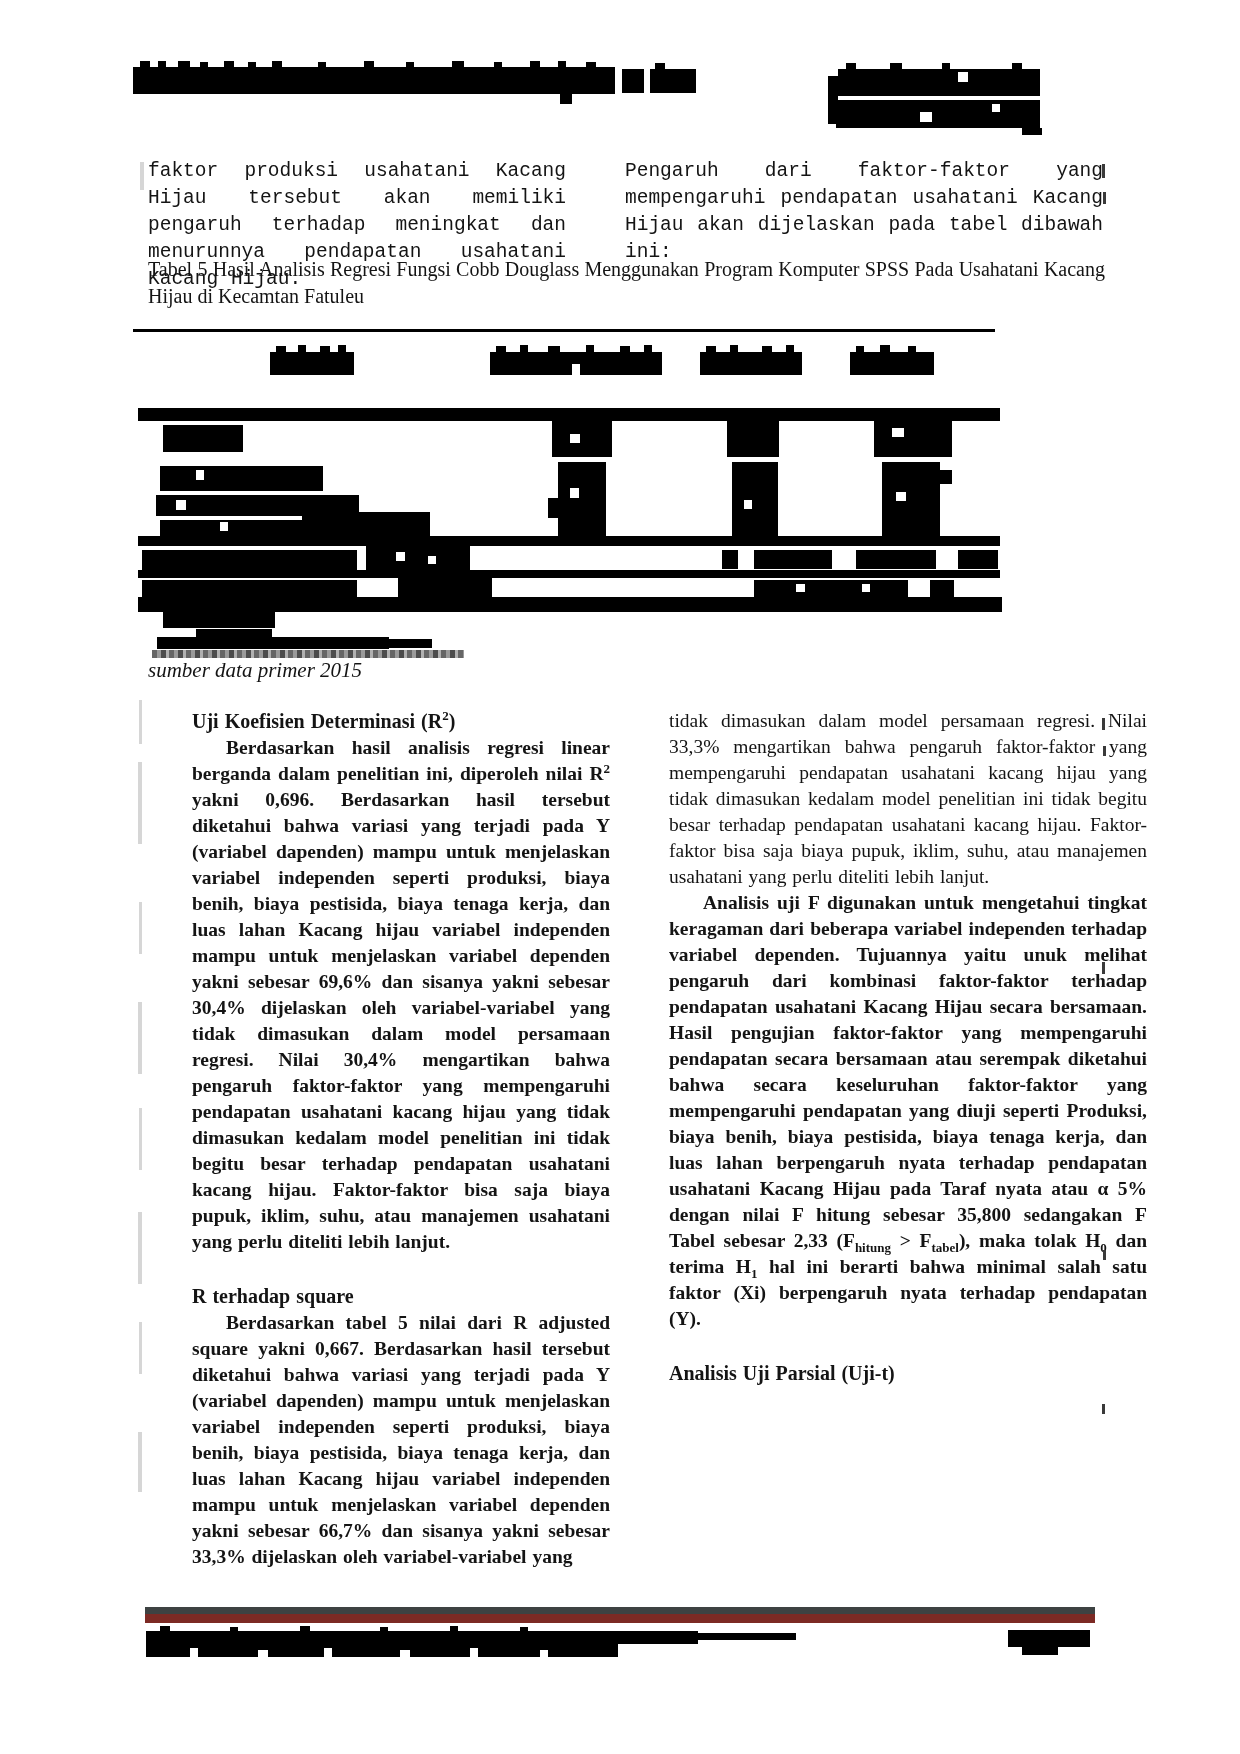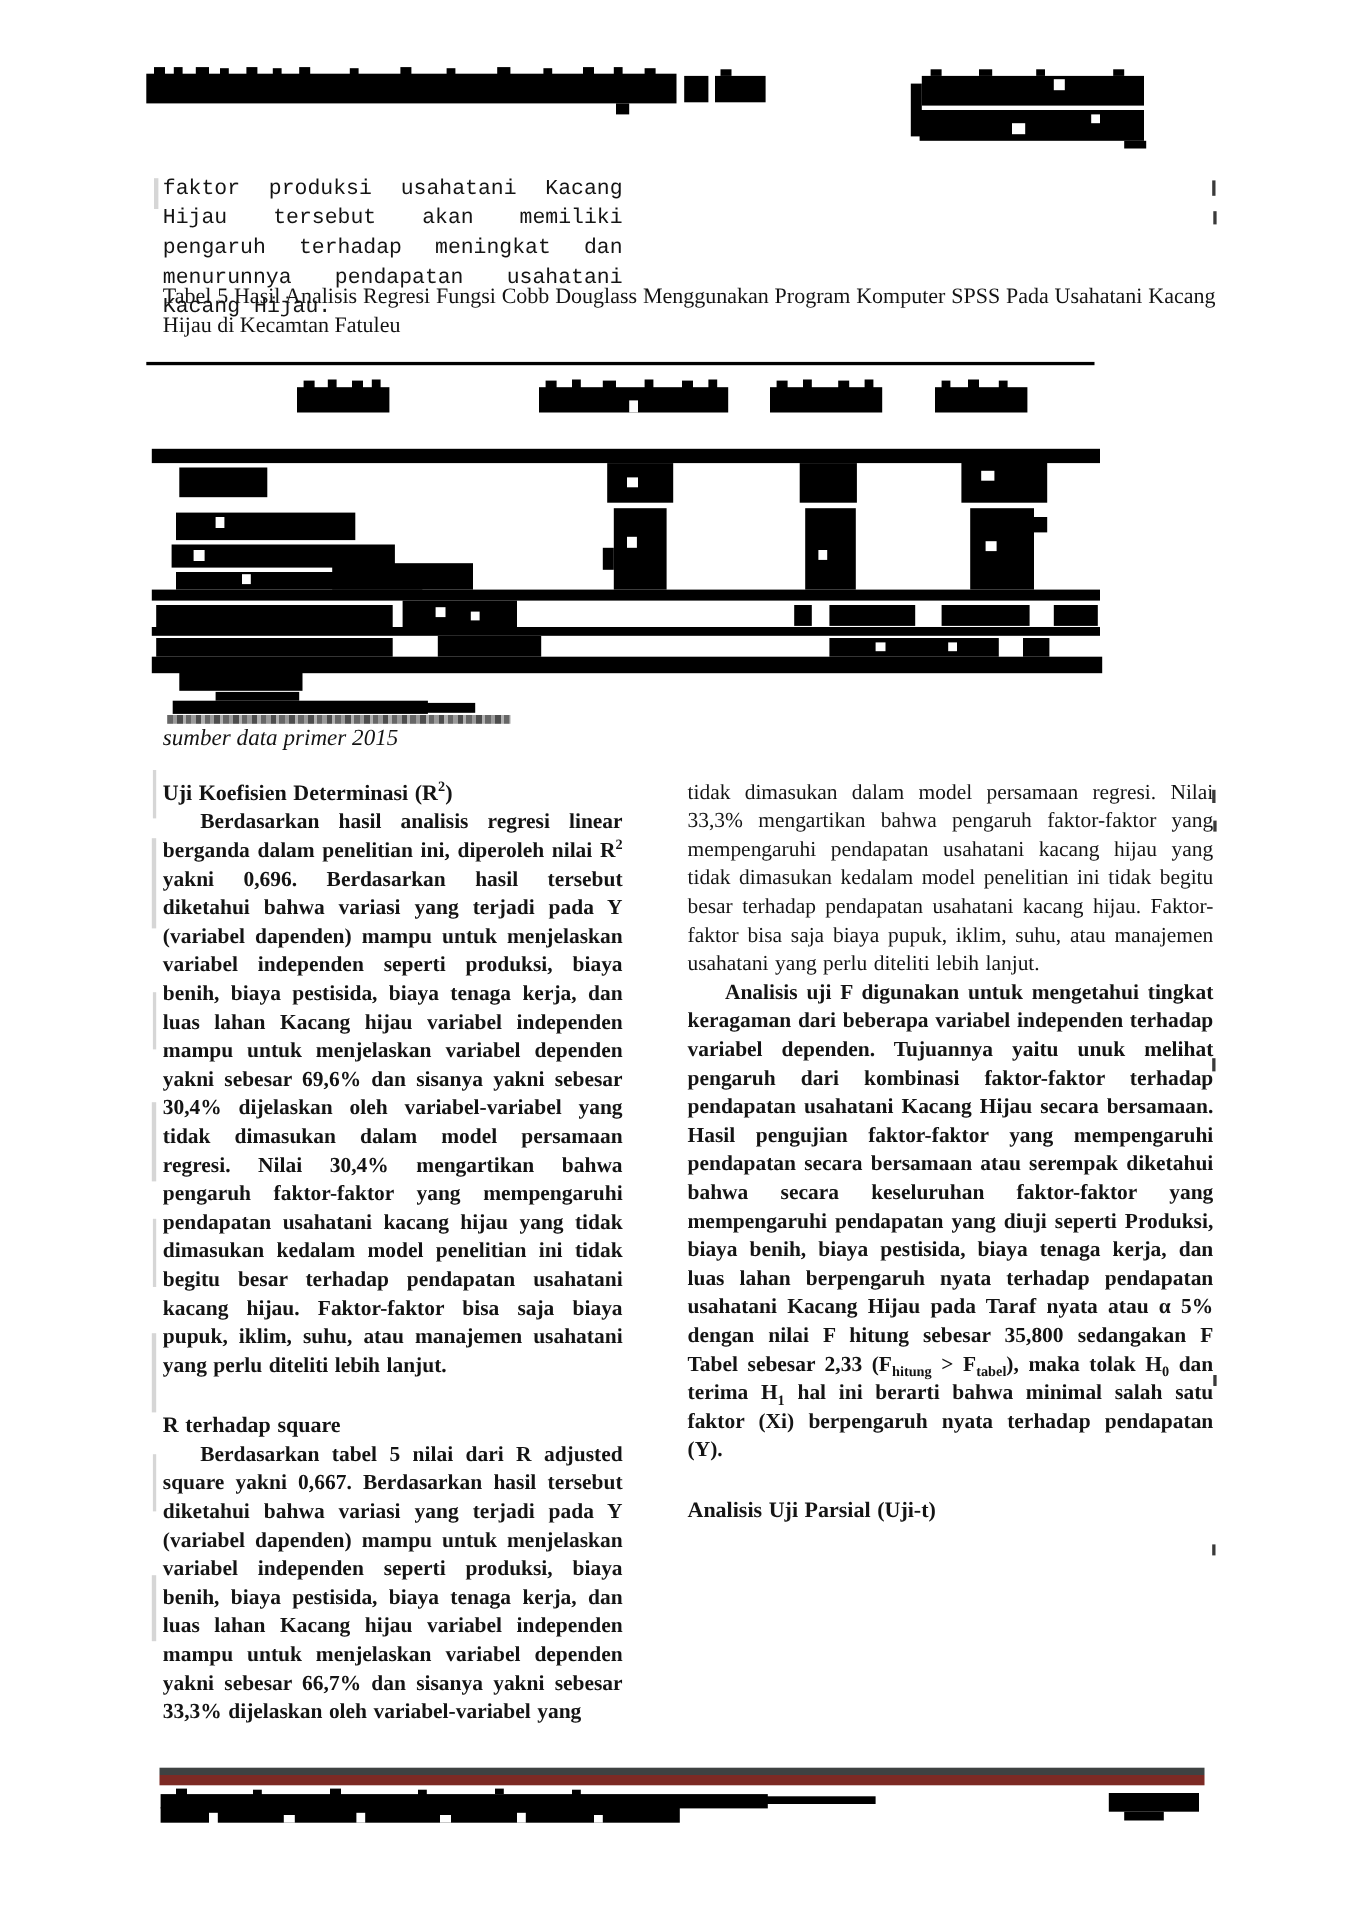--- a/index.html
+++ b/index.html
@@ -11,21 +11,21 @@
   .rb{position:absolute;background:#000;z-index:1;}
   .rw{position:absolute;background:#fff;z-index:2;}
   .ra{position:absolute;background:#d6d6d6;z-index:1;}
   .rd{position:absolute;background:#3a3a3a;z-index:1;}
   .rg{position:absolute;z-index:1;
       background:repeating-linear-gradient(90deg,#666 0 5px,#9a9a9a 5px 9px,#4c4c4c 9px 14px,#b0b0b0 14px 17px);}
   .txt{position:absolute;font-size:19.5px;line-height:26px;text-align:justify;word-spacing:1px;}
   .intro{top:158px;line-height:27px;font-family:Liberation Mono, monospace;}
   .title{position:absolute;left:148px;top:256px;width:957px;font-size:20px;line-height:27px;text-align:justify;}
   .caption{position:absolute;left:148px;top:658px;font-style:italic;font-size:21px;}
-  .col{position:absolute;top:708px;font-size:19.5px;line-height:26px;text-align:justify;word-spacing:1px;}
+  .col{position:absolute;top:708px;font-size:19.5px;line-height:26px;text-align:justify;word-spacing:1px;margin-left:44px;}
   .col-left{left:148px;width:418px;}
   .col-right{left:625px;width:478px;}
   h3{font-size:20px;font-weight:bold;margin:0 0 1px 0;line-height:26px;}
   .gap{margin-top:28px;}
   p{margin:0;}
   .ind{text-indent:34px;font-weight:bold;}
   sup{font-size:13px;line-height:0;}
   sub{font-size:13px;line-height:0;}
   .item{font-weight:bold;}
   .footer-bar{
@@ -168,20 +168,21 @@
       <div class="rd" style="left: 1102px; top: 718px; width: 3px; height: 12px;"></div>
       <div class="rd" style="left: 1103px; top: 746px; width: 3px; height: 10px;"></div>
       <div class="rd" style="left: 1102px; top: 962px; width: 3px; height: 12px;"></div>
       <div class="rd" style="left: 1103px; top: 1250px; width: 3px; height: 10px;"></div>
       <div class="rd" style="left: 1102px; top: 1404px; width: 3px; height: 10px;"></div>
     </div>
 
   <div class="footer-bar"></div>
 
   <p class="txt intro" style="left:148px;width:418px;">faktor produksi usahatani Kacang Hijau tersebut akan memiliki pengaruh terhadap meningkat dan menurunnya pendapatan usahatani Kacang Hijau.</p>
+  <p class="txt intro" style="left:625px;width:478px;">Pengaruh dari faktor-faktor yang mempengaruhi pendapatan usahatani Kacang Hijau akan dijelaskan pada tabel dibawah ini:</p>
 
   <p class="title">Tabel 5 Hasil Analisis Regresi Fungsi Cobb Douglass Menggunakan Program Komputer SPSS Pada Usahatani Kacang Hijau di Kecamtan Fatuleu</p>
 
   <p class="caption">sumber data primer 2015</p>
 
   <div class="col col-left">
     <h3>Uji Koefisien Determinasi (R<sup>2</sup>)</h3>
     <p class="ind">Berdasarkan hasil analisis regresi linear berganda dalam penelitian ini, diperoleh nilai R<sup>2</sup> yakni 0,696. Berdasarkan hasil tersebut diketahui bahwa variasi yang terjadi pada Y (variabel dapenden) mampu untuk menjelaskan variabel independen seperti produksi, biaya benih, biaya pestisida, biaya tenaga kerja, dan luas lahan Kacang hijau variabel independen mampu untuk menjelaskan variabel dependen yakni sebesar 69,6% dan sisanya yakni sebesar 30,4% dijelaskan oleh variabel-variabel yang tidak dimasukan dalam model persamaan regresi. Nilai 30,4% mengartikan bahwa pengaruh faktor-faktor yang mempengaruhi pendapatan usahatani kacang hijau yang tidak dimasukan kedalam model penelitian ini tidak begitu besar terhadap pendapatan usahatani kacang hijau. Faktor-faktor bisa saja biaya pupuk, iklim, suhu, atau manajemen usahatani yang perlu diteliti lebih lanjut.</p>
     <h3 class="gap">R terhadap square</h3>
     <p class="ind">Berdasarkan tabel 5 nilai dari R adjusted square yakni 0,667. Berdasarkan hasil tersebut diketahui bahwa variasi yang terjadi pada Y (variabel dapenden) mampu untuk menjelaskan variabel independen seperti produksi, biaya benih, biaya pestisida, biaya tenaga kerja, dan luas lahan Kacang hijau variabel independen mampu untuk menjelaskan variabel dependen yakni sebesar 66,7% dan sisanya yakni sebesar 33,3% dijelaskan oleh variabel-variabel yang</p>

